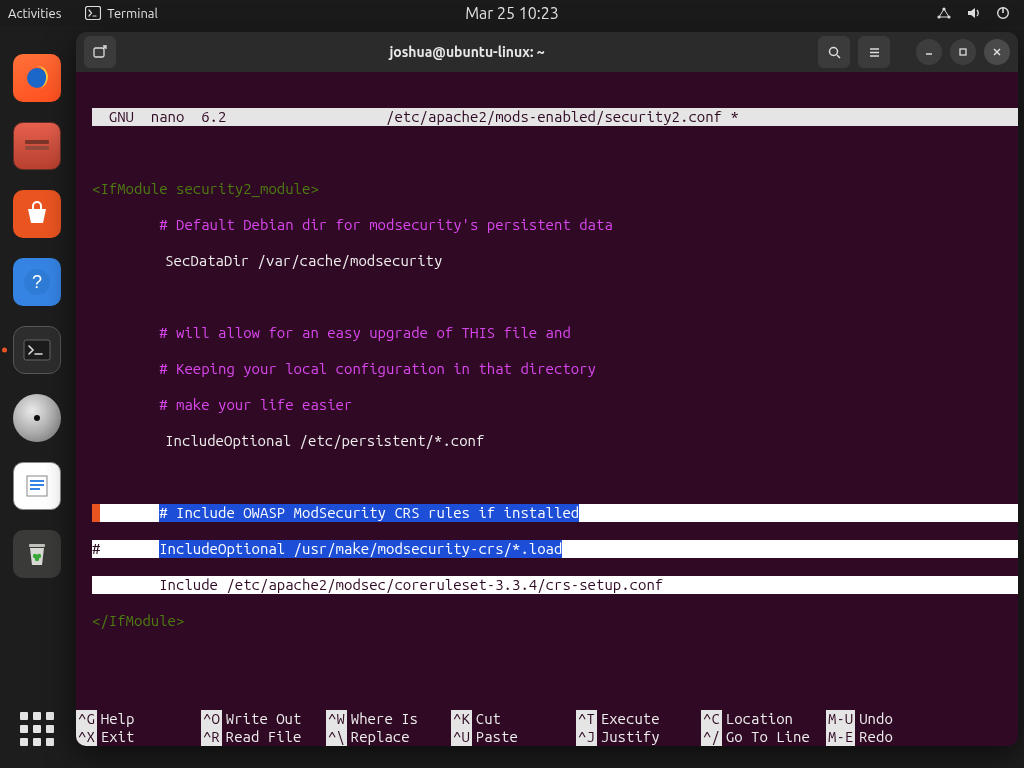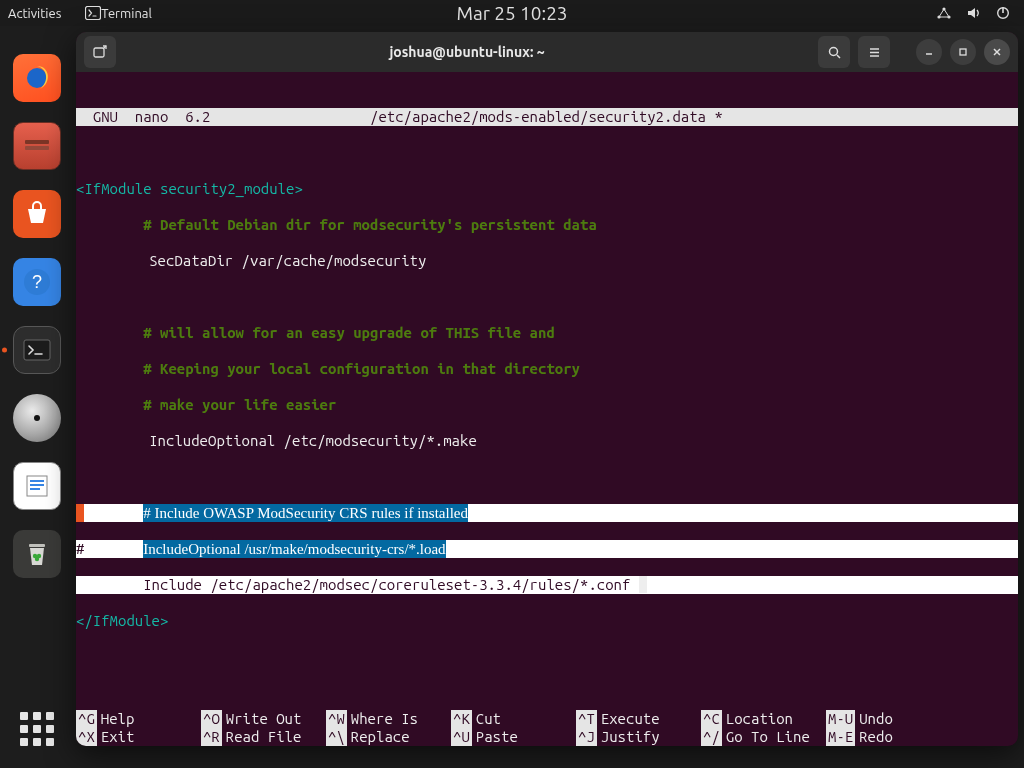--- a/index.html
+++ b/index.html
@@ -17,25 +17,25 @@
     top: 0; left: 0; right: 0;
     height: 26px;
     background: #1b1b1b;
     color: #e5e5e5;
     display: flex;
     align-items: center;
     font-size: 13px;
     padding: 0 8px;
   }
   .top-left { display: flex; align-items: center; gap: 24px; }
-  .top-app { display: flex; align-items: center; }
+  .top-app { display: flex; align-items: center; gap: 6px; }
   .top-center {
     position: absolute;
     left: 50%; transform: translateX(-50%);
-    font-size: 19px;
+    font-size: 16px;
   }
   .top-right {
     margin-left: auto;
     display: flex; align-items: center; gap: 14px;
     padding-right: 6px;
   }
   .tri-icon svg, .tp-ico svg { display: block; }
   .tp-ico { color: #e0e0e0; }
 
   
@@ -123,45 +123,46 @@
 
   .terminal {
     flex: 1;
     font-family: "Ubuntu Mono","DejaVu Sans Mono",monospace;
     font-size: 15px;
     line-height: 18px;
     color: #eeeeee;
     white-space: pre;
     overflow: hidden;
     position: relative;
+    padding-left: 16px;
   }
   .nano-header {
     background: #e5e5e5;
     color: #300a24;
     display: flex;
     height: 18px;
   }
   .nano-header .name { padding-left: 2ch; width: 35ch; }
   .nano-header .file { }
   .content { padding: 0; }
   .row { height: 18px; }
-  .tag { color: #14b8a6; }
-  .comment { color: #4d7c0f; font-weight: bold; }
+  .tag { color: #4d7c0f; }
+  .comment { color: #d946ef; }
   .txt { color: #eeeeee; margin-left: 6px; }
   .pad8 { padding-left: 8ch; }
 
   .sel-line {
     background: #ffffff;
     color: #300a24;
     height: 18px;
     display: flex;
   }
   .sel-orange { background: #e95420; width: 1ch; height:18px; display:inline-block;}
   .sel-hash { background:#ffffff; color:#300a24; }
-  .sel-teal { background: #0369a1; color:#ffffff;font-family:Liberation Serif, serif; }
+  .sel-teal { background: #1d4ed8; color:#ffffff; }
   .cursor {
     display:inline-block;
     width: 1ch; height: 17px;
     background: #eeeeee;
     margin-left: 1ch;
     vertical-align: bottom;
   }
 
   .nano-help {
     position: absolute;
@@ -323,33 +324,33 @@
             <line x1="3" y1="3" x2="9" y2="9" stroke="#ddd" stroke-width="1.5"></line>
             <line x1="9" y1="3" x2="3" y2="9" stroke="#ddd" stroke-width="1.5"></line>
           </svg>
       </div>
     </div>
   </div>
 
   <div class="terminal">
     <div class="nano-header">
       <span class="name">GNU  nano  6.2</span>
-      <span class="file">/etc/apache2/mods-enabled/security2.data *</span>
+      <span class="file">/etc/apache2/mods-enabled/security2.conf *</span>
     </div>
     <div class="content">
 <div class="row"><span class="tag">&lt;IfModule security2_module&gt;</span></div>
 <div class="row"><span class="comment pad8"># Default Debian dir for modsecurity's persistent data</span></div>
 <div class="row"><span class="txt pad8">SecDataDir /var/cache/modsecurity</span></div>
 <div class="row"></div>
 <div class="row"><span class="comment pad8"># will allow for an easy upgrade of THIS file and</span></div>
 <div class="row"><span class="comment pad8"># Keeping your local configuration in that directory</span></div>
 <div class="row"><span class="comment pad8"># make your life easier</span></div>
-<div class="row"><span class="txt pad8">IncludeOptional /etc/modsecurity/*.make</span></div>
+<div class="row"><span class="txt pad8">IncludeOptional /etc/persistent/*.conf</span></div>
 <div class="row"></div>
 <div class="sel-line"><span class="sel-orange"></span><span style="width:7ch"></span><span class="sel-teal"># Include OWASP ModSecurity CRS rules if installed</span></div>
 <div class="sel-line"><span class="sel-hash">#</span><span style="width:7ch"></span><span class="sel-teal">IncludeOptional /usr/make/modsecurity-crs/*.load</span></div>
-<div class="sel-line"><span style="width:8ch"></span><span>Include /etc/apache2/modsec/coreruleset-3.3.4/rules/*.conf</span><span class="cursor"></span></div>
+<div class="sel-line"><span style="width:8ch"></span><span>Include /etc/apache2/modsec/coreruleset-3.3.4/crs-setup.conf</span></div>
 <div class="row"><span class="tag">&lt;/IfModule&gt;</span></div>
     </div>
 
     <div class="nano-help" id="nano-help"><div class="help-row"><div class="help-col"><span class="hk">^G</span><span class="hl">Help</span></div><div class="help-col"><span class="hk">^O</span><span class="hl">Write Out</span></div><div class="help-col"><span class="hk">^W</span><span class="hl">Where Is</span></div><div class="help-col"><span class="hk">^K</span><span class="hl">Cut</span></div><div class="help-col"><span class="hk">^T</span><span class="hl">Execute</span></div><div class="help-col"><span class="hk">^C</span><span class="hl">Location</span></div><div class="help-col"><span class="hk">M-U</span><span class="hl">Undo</span></div></div><div class="help-row"><div class="help-col"><span class="hk">^X</span><span class="hl">Exit</span></div><div class="help-col"><span class="hk">^R</span><span class="hl">Read File</span></div><div class="help-col"><span class="hk">^\</span><span class="hl">Replace</span></div><div class="help-col"><span class="hk">^U</span><span class="hl">Paste</span></div><div class="help-col"><span class="hk">^J</span><span class="hl">Justify</span></div><div class="help-col"><span class="hk">^/</span><span class="hl">Go To Line</span></div><div class="help-col"><span class="hk">M-E</span><span class="hl">Redo</span></div></div></div>
   </div>
 </div>
 
 </body></html>

